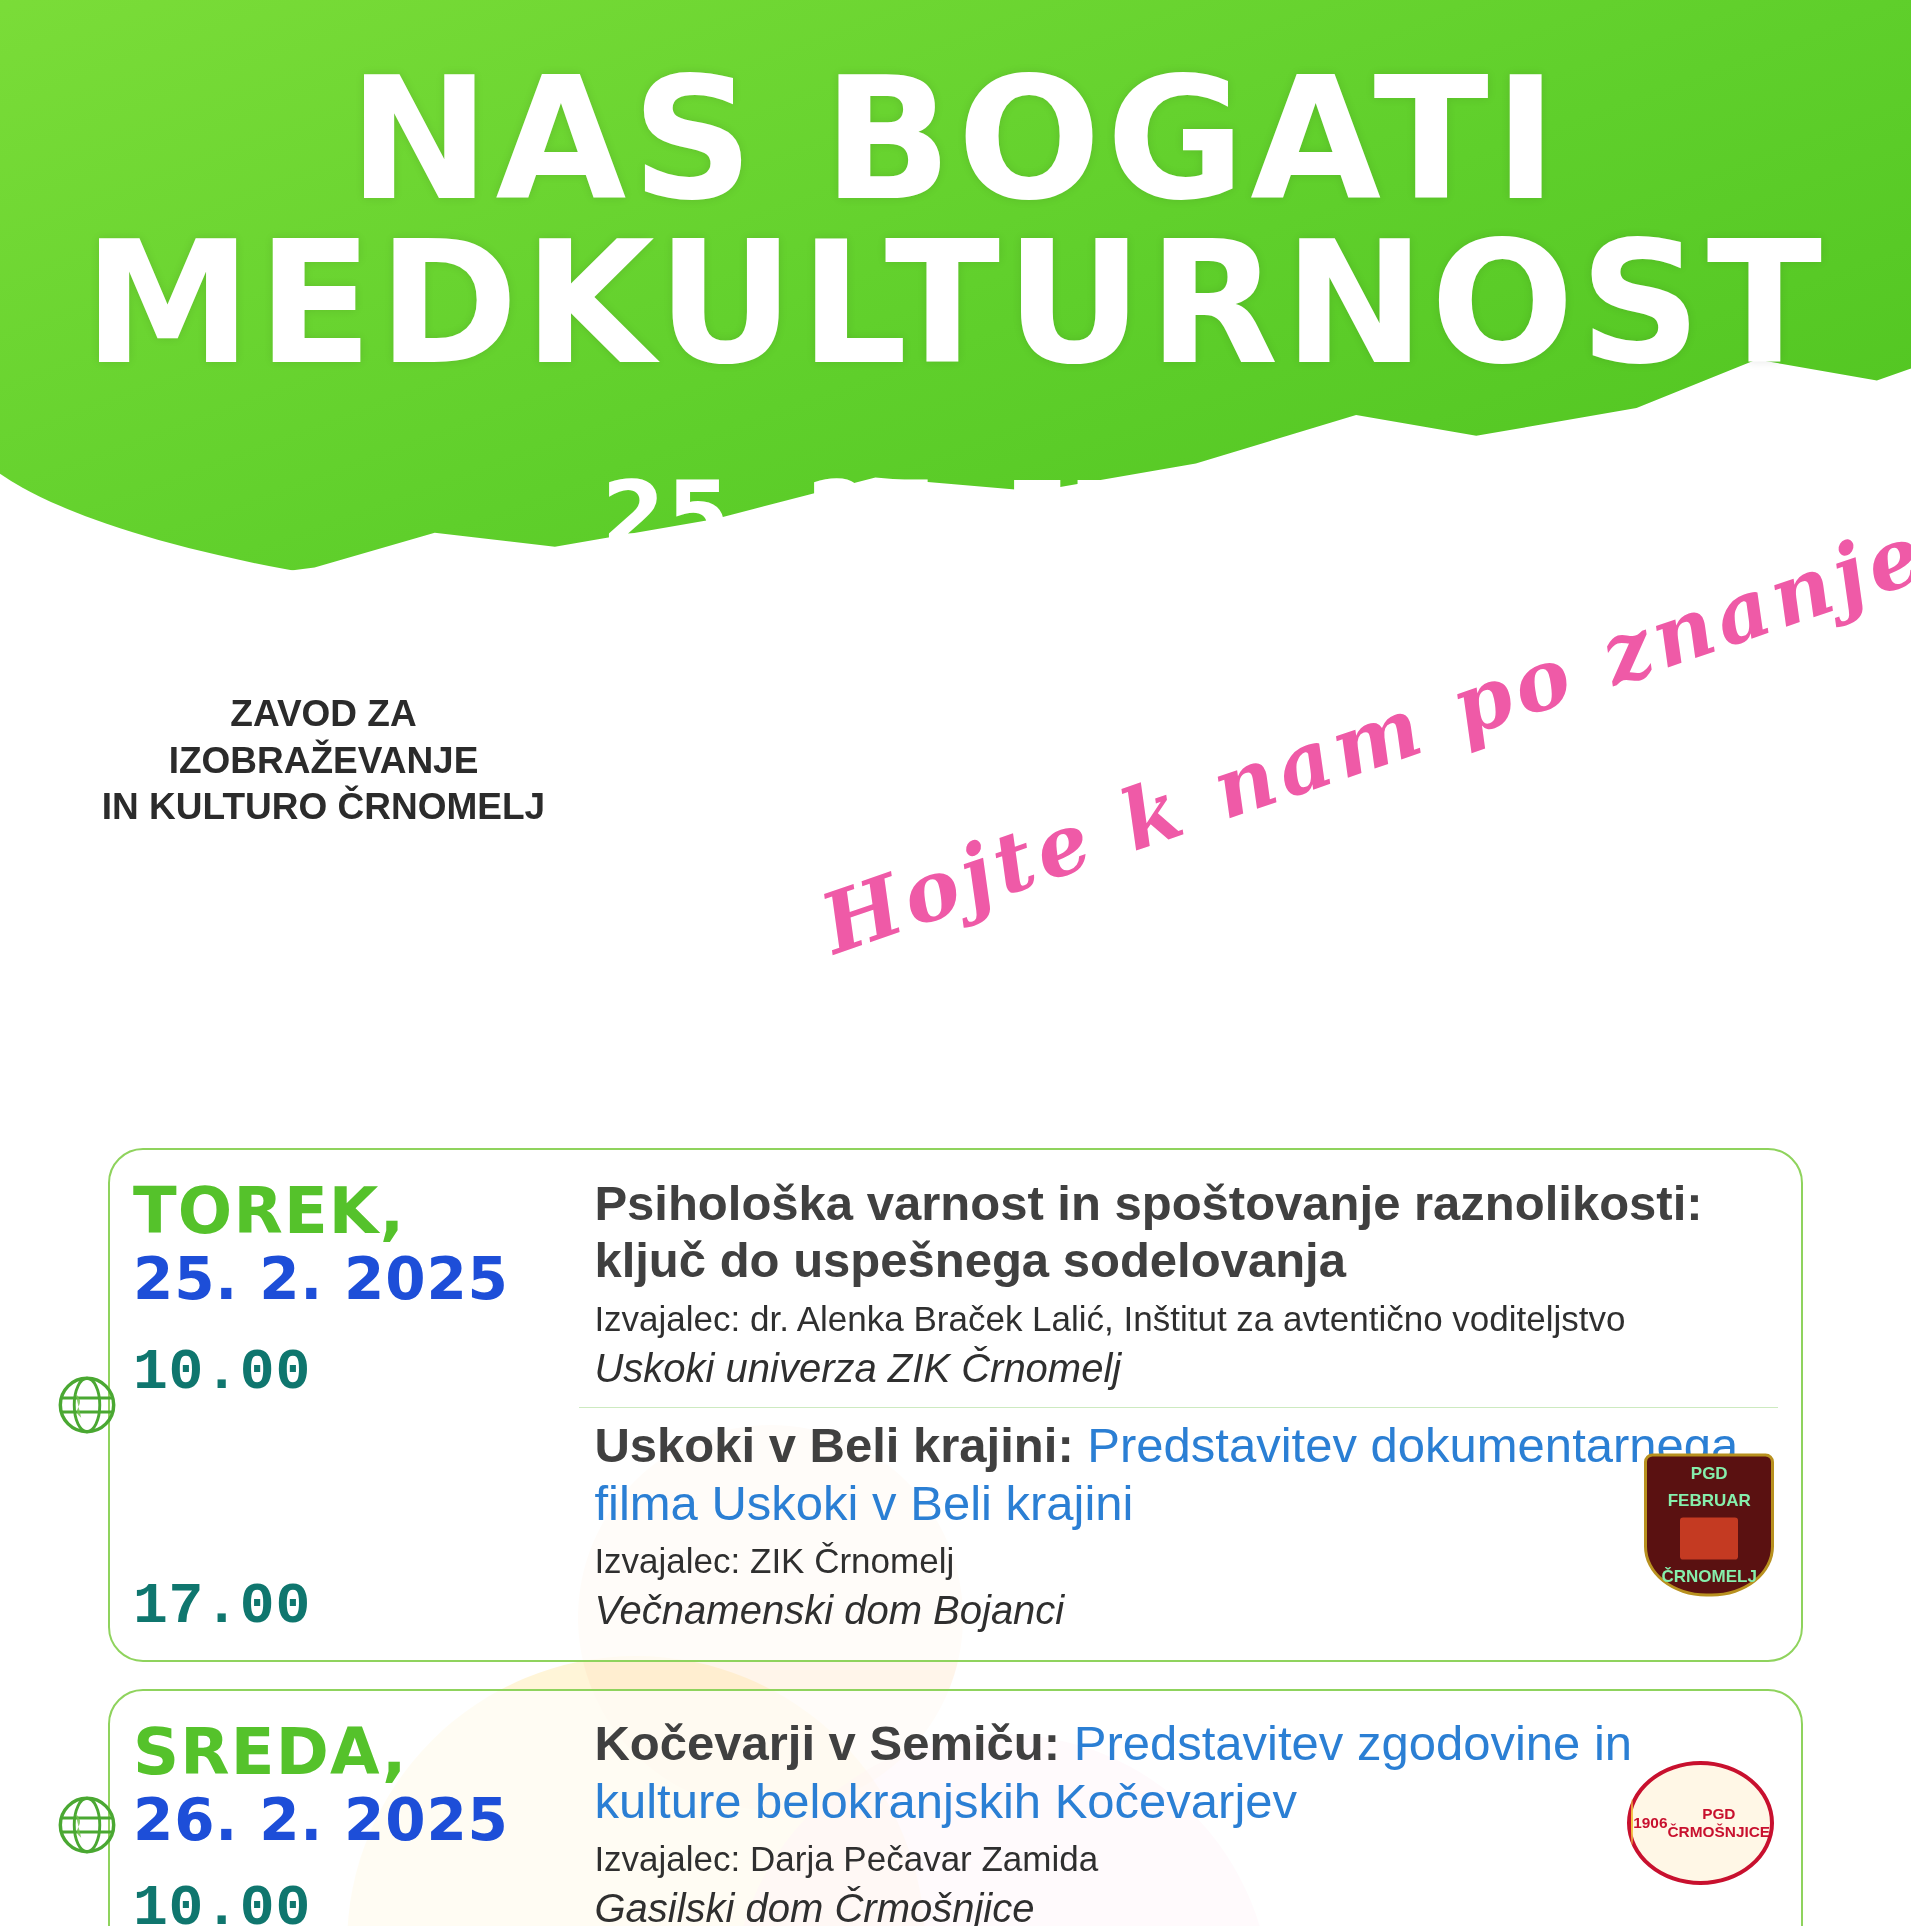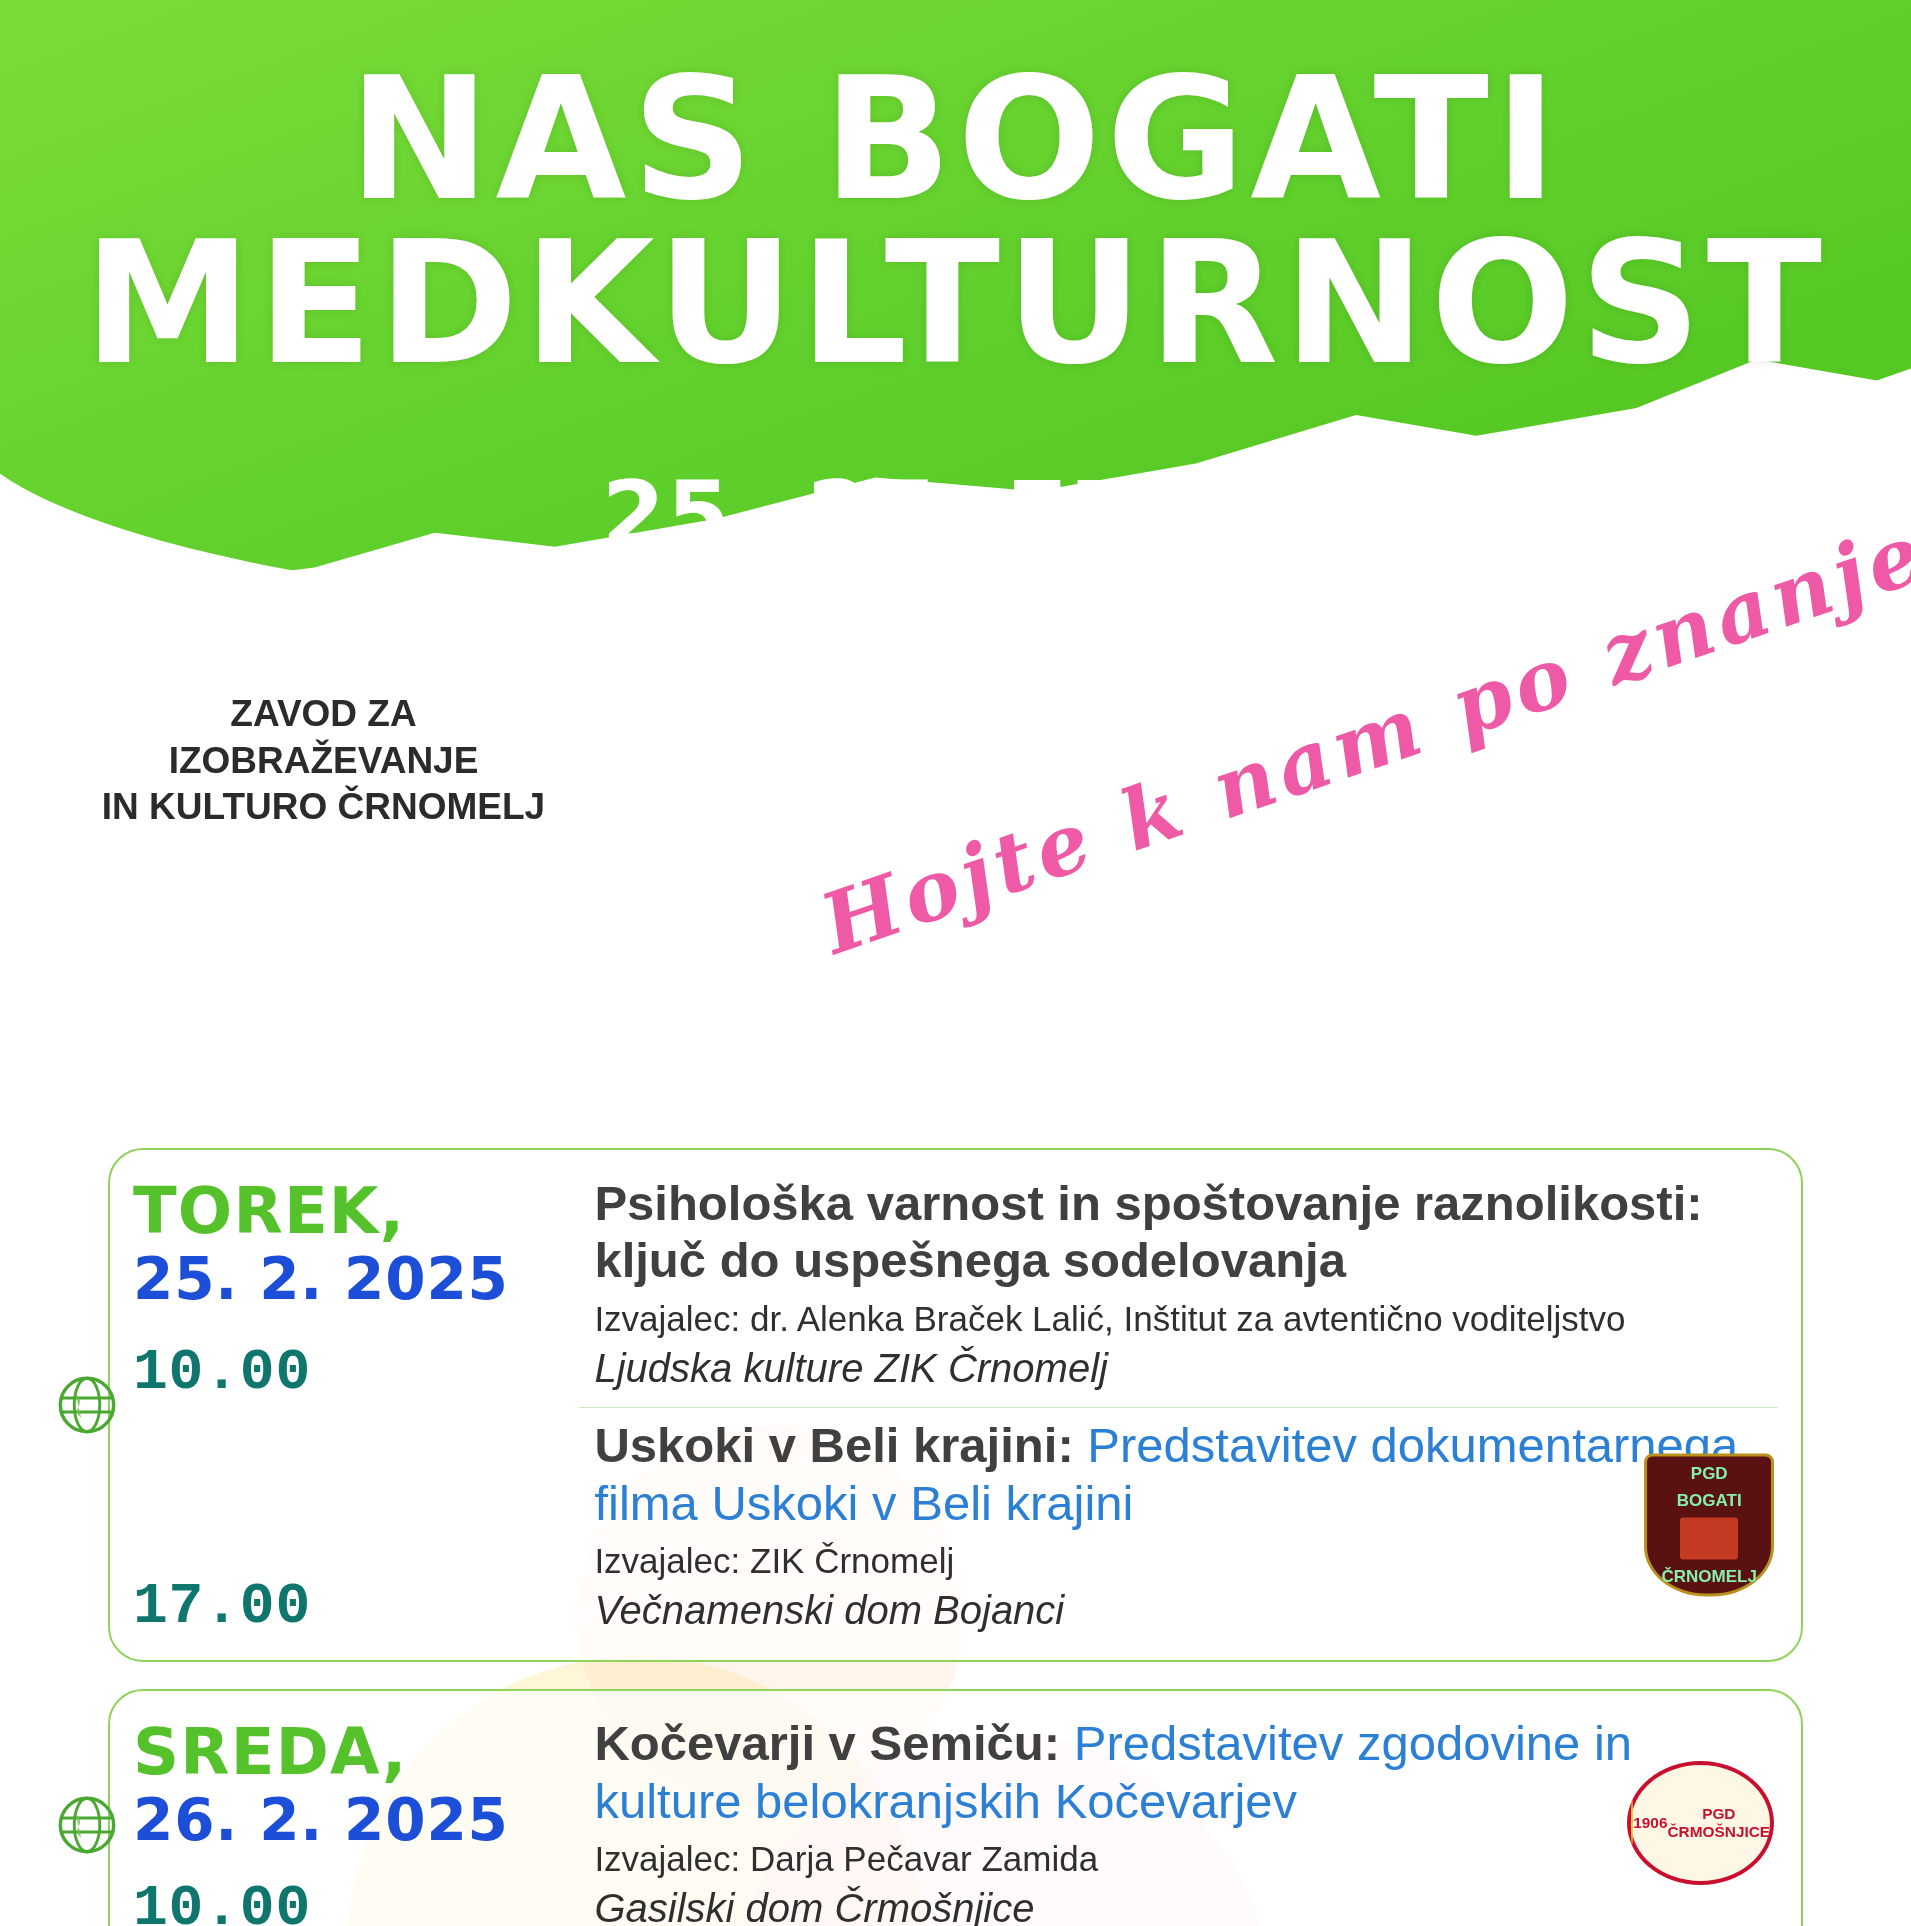--- a/index.html
+++ b/index.html
@@ -321,36 +321,36 @@
       <div class="time-in-left" style="margin-top:169px">17.00</div>
     </div>
 
     <div class="col-right">
       <div class="event">
         <div class="event-body">
           <div class="ev-title">
             <b>Psihološka varnost in spoštovanje raznolikosti: ključ do uspešnega sodelovanja</b><span></span>
           </div>
           <div class="ev-performer">Izvajalec: dr. Alenka Braček Lalić, Inštitut za avtentično voditeljstvo</div>
-          <div class="ev-venue">Ljudska kulture ZIK Črnomelj</div>
+          <div class="ev-venue">Uskoki univerza ZIK Črnomelj</div>
         </div>
       </div>
 
       <div class="event">
         <div class="event-body">
           <div class="ev-title">
             <b>Uskoki v Beli krajini:</b><span> Predstavitev dokumentarnega filma Uskoki v Beli krajini</span>
           </div>
           <div class="ev-performer">Izvajalec: ZIK Črnomelj</div>
           <div class="ev-venue">Večnamenski dom Bojanci</div>
         </div>
         <div class="ev-badge">
           <div class="badge-pgd">
             <div>PGD</div>
-            <div>BOGATI</div>
+            <div>FEBRUAR</div>
             <div class="mid"></div>
             <div>ČRNOMELJ</div>
           </div>
         </div>
       </div>
     </div>
   </div>
 
   <div class="day-card">
     <div class="globe">

